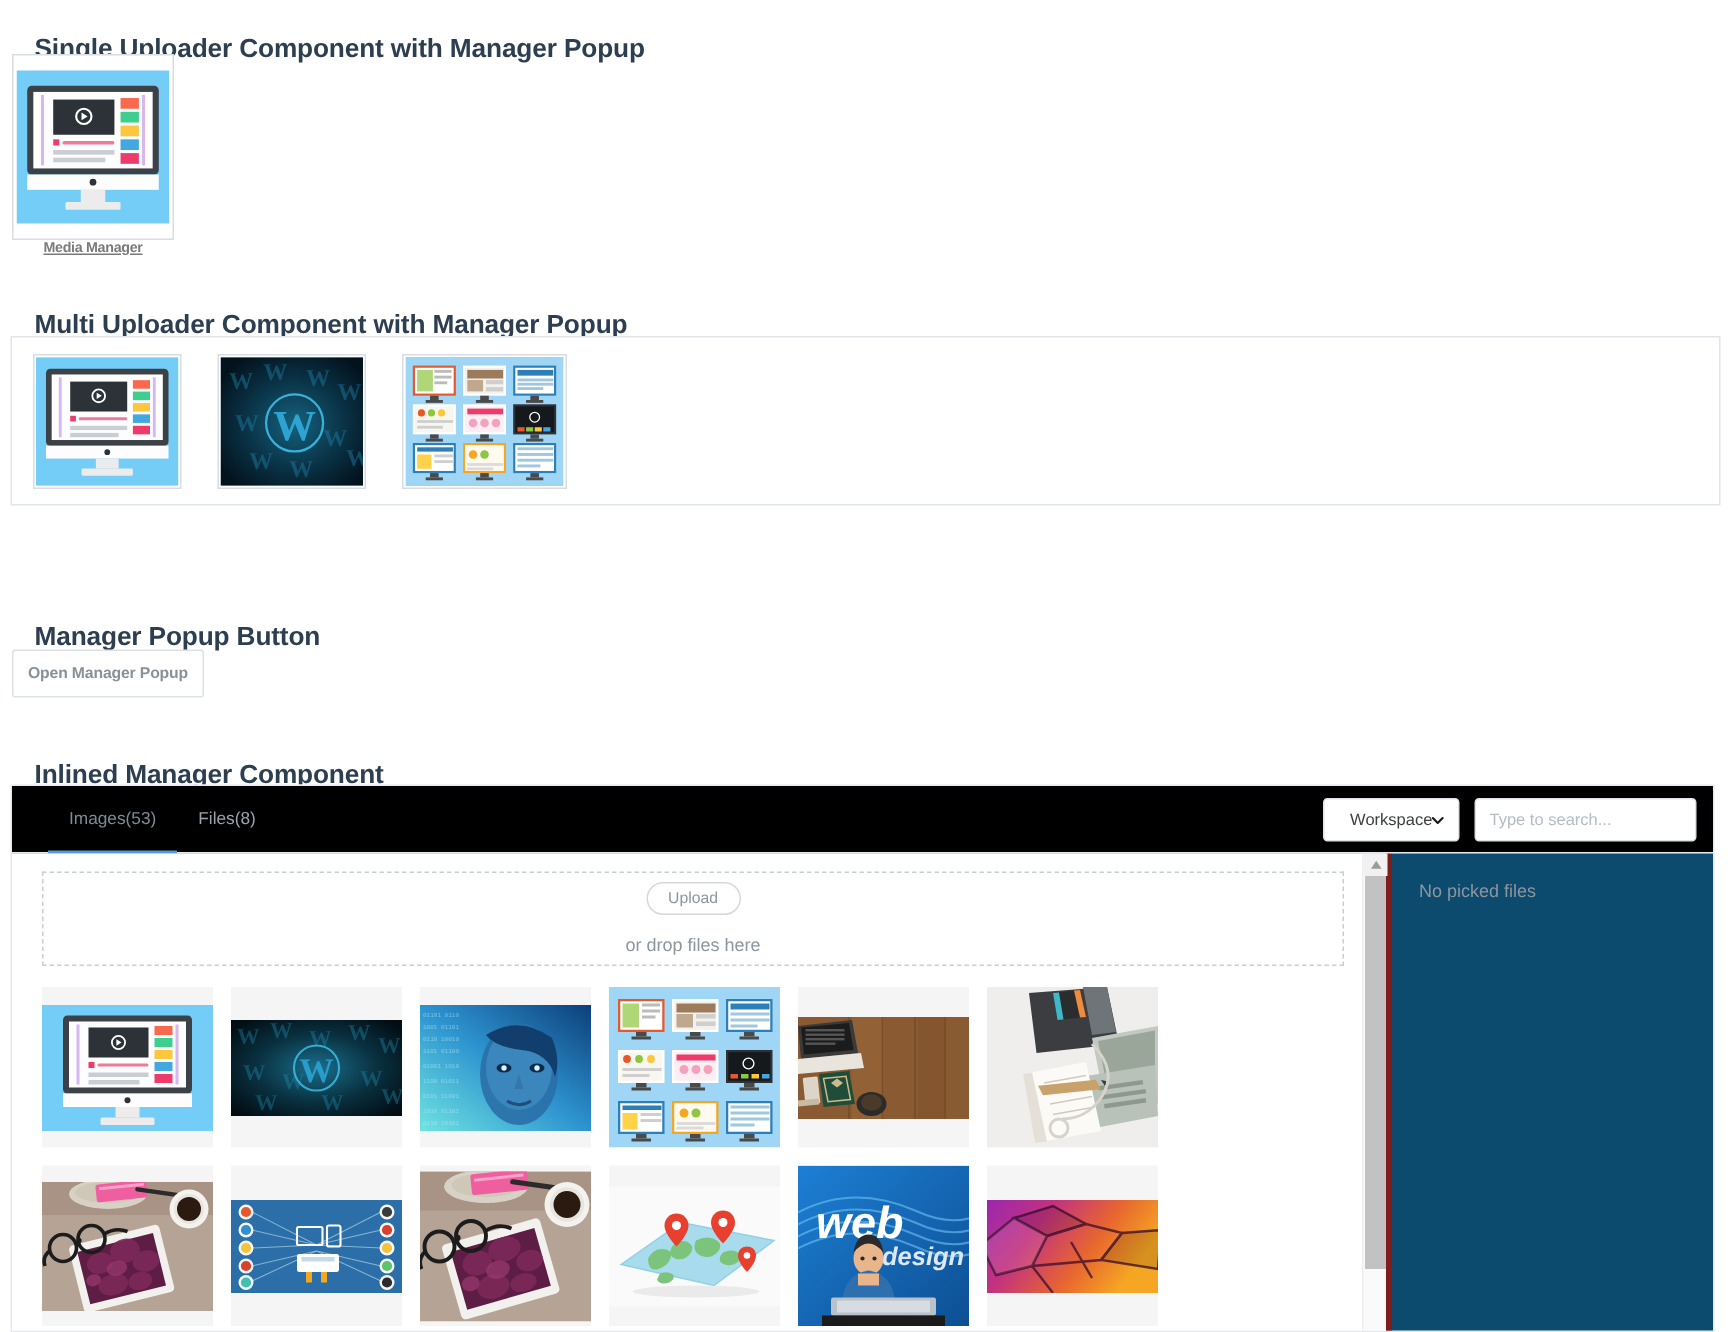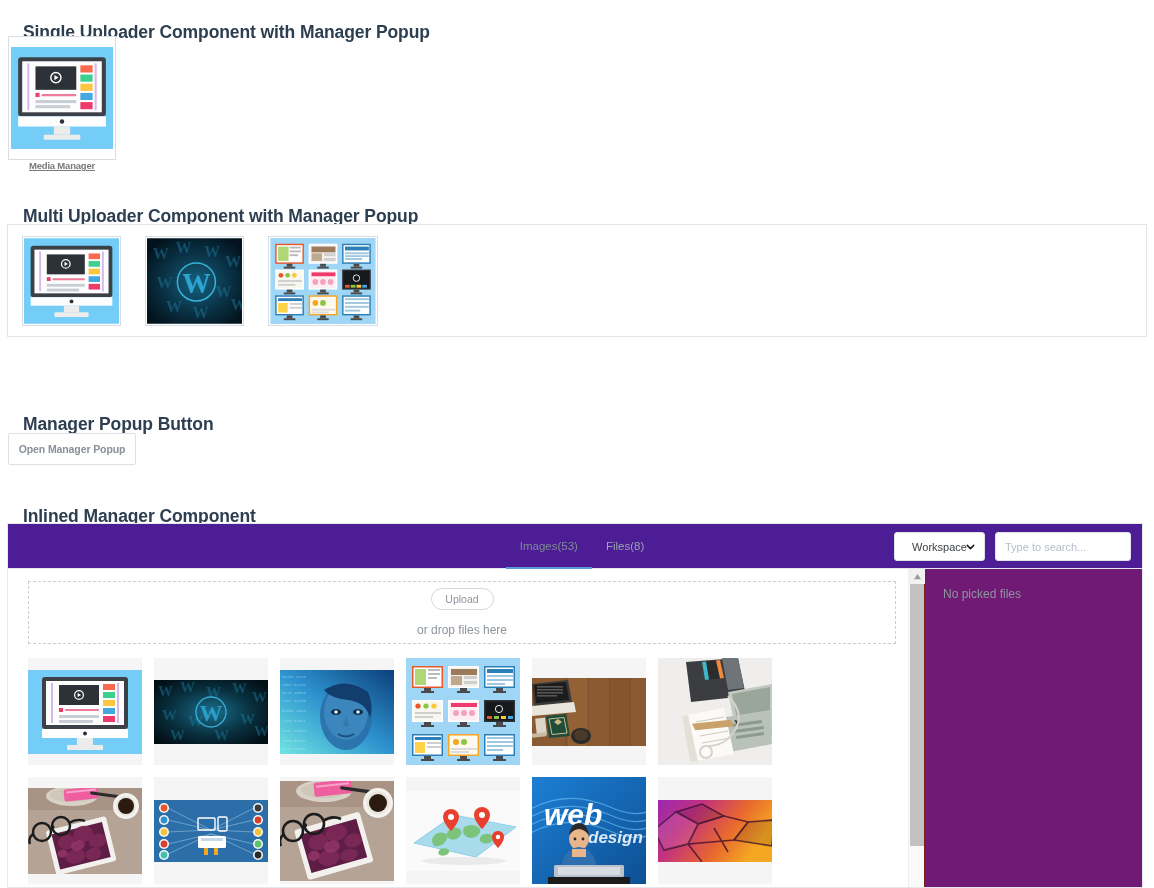--- a/index.html
+++ b/index.html
@@ -94,26 +94,25 @@
   #sec-inline .title { position: absolute; left: 0; top: 0; }
   .manager {
     position: absolute; left: 0px; top: 33px;
     width: 1136px; height: 365px;
     border: 1px solid #e3e8ed;
     background: #fff;
     overflow: hidden;
   }
   .manager-toolbar {
     height: 45px;
-    background: #4c1d95;
+    background: #000000;
     border-bottom: 1px solid #e3e8ed;
     display: flex; align-items: center;
     padding: 0 10px 0 24px;
     position: relative;
-    justify-content: center;
   }
   .tabs { display: flex; align-items: stretch; height: 45px; }
   .tab {
     display: flex; align-items: center;
     padding: 0 14px;
     font-size: 11.5px;
     color: #9aa4ae;
     cursor: pointer;
     position: relative;
   }
@@ -134,21 +133,21 @@
     position: relative;
     font-size: 11px; color: #3c4043;
     padding-right: 0;
     cursor: pointer;
   }
   .ws-select .chev {
     position: absolute; right: 9px; top: 50%; transform: translateY(-50%);
     width: 9px; height: 9px;
   }
   .search-input {
-    width: 136px; height: 29px;
+    width: 148px; height: 29px;
     border: 1px solid #dfe3e8; border-radius: 3px;
     background: #fff;
     font-size: 11px; color: #2b2b2b;
     padding: 0 9px;
     outline: none;
     font-family: "Liberation Sans", sans-serif;
   }
   .search-input::placeholder { color: #b4bcc4; }
 
   .manager-body { display: flex; height: 319px; }
@@ -203,23 +202,23 @@
     cursor: pointer;
   }
   .scroll-thumb {
     position: absolute; top: 15px; left: 1px;
     width: 14px; height: 262px;
     background: #c2c2c2;
     cursor: pointer;
   }
   .picked-pane {
     flex: 1;
-    border-left: 1px solid #7f1d1d;
+    border-left: 4px solid #7f1d1d;
     padding: 18px 0 0 18px;
-    background: #701a75;
+    background: #0c4a6e;
   }
   .picked-empty { font-size: 12px; color: #8d959d; }
 
   
   .art { display: block; }
 </style>
 </head>
 <body>
 
 <div class="page">

